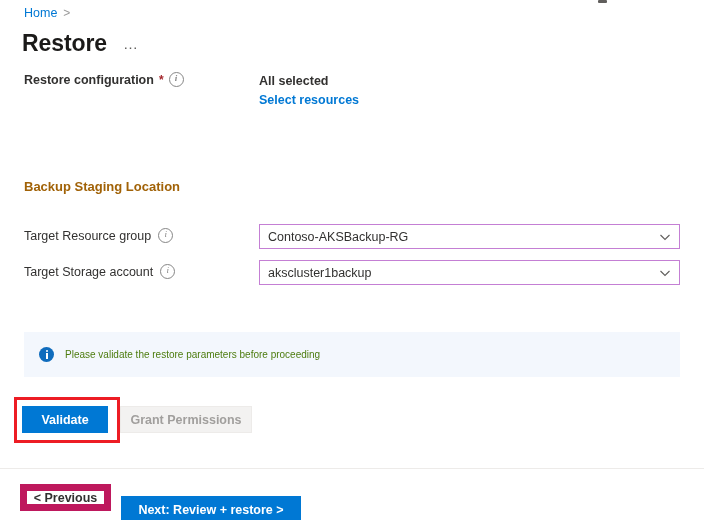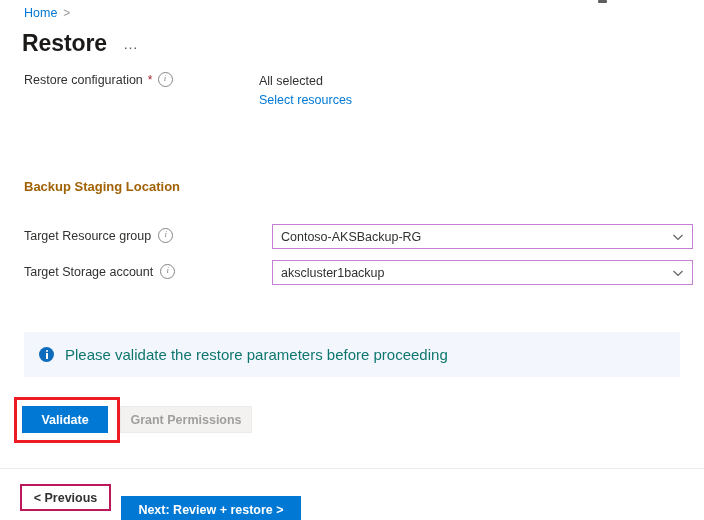--- a/index.html
+++ b/index.html
@@ -75,20 +75,21 @@
   }
 
   
   .clipped-row {
     position: absolute;
     left: 0;
     top: 72px;
     width: 704px;
     height: 44px;
     overflow: hidden;
+    font-weight: bold;
   }
   .clipped-row .inner {
     position: absolute;
     left: 0;
     top: -8px;
     width: 704px;
   }
   .cfg-label {
     position: absolute;
     left: 24px;
@@ -172,21 +173,21 @@
     font-size: 12.5px;
     color: #323130;
     display: flex;
     align-items: center;
     gap: 7px;
     white-space: nowrap;
   }
 
   .dropdown {
     position: absolute;
-    left: 272px;
+    left: 259px;
     top: 0;
     width: 421px;
     height: 25px;
     box-sizing: border-box;
     border: 1px solid #c47fd4;
     background: #ffffff;
     display: flex;
     align-items: center;
     padding: 0 8px 0 8px;
     cursor: pointer;
@@ -241,22 +242,22 @@
   .banner-icon::after {
     content: "";
     position: absolute;
     left: 6.5px;
     top: 6px;
     width: 2px;
     height: 6px;
     background: #ffffff;
   }
   .banner-text {
-    font-size: 15px;
-    color: #0f766e;
+    font-size: 10px;
+    color: #4d7c0f;
   }
 
   
   .action-row {
     position: absolute;
     left: 0;
     top: 406px;
     width: 704px;
     height: 28px;
   }
@@ -314,21 +315,21 @@
   .footer-row {
     position: absolute;
     left: 0;
     top: 484px;
     width: 704px;
     height: 28px;
   }
   .btn-secondary {
     background: #ffffff;
     color: #323130;
-    border: 2px solid #be185d;
+    border: 7px solid #be185d;
   }
   .btn-prev { left: 20px; width: 91px; }
   .btn-next { left: 121px; width: 180px; margin-top: 12px; }
 </style>
 </head>
 <body>
 
 <div class="top-clip"></div>
 
 <div class="breadcrumb">

